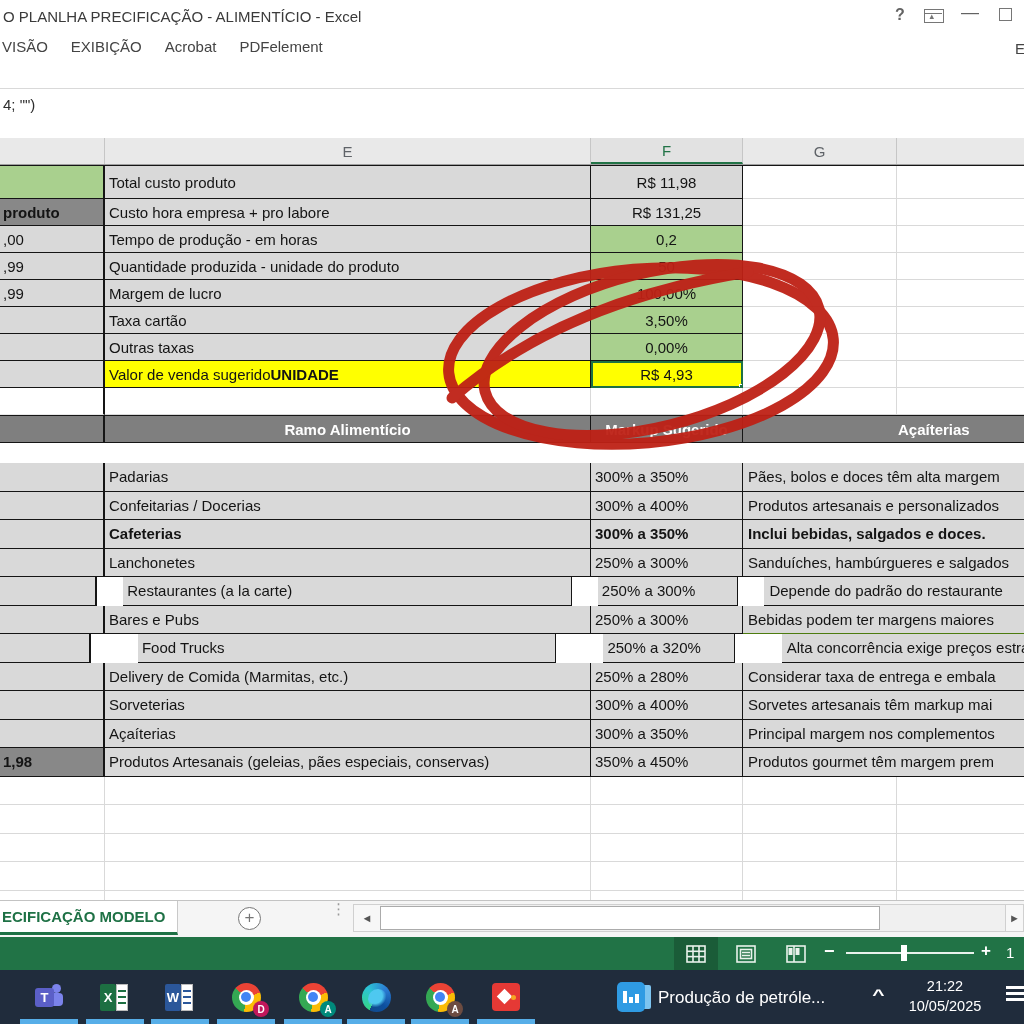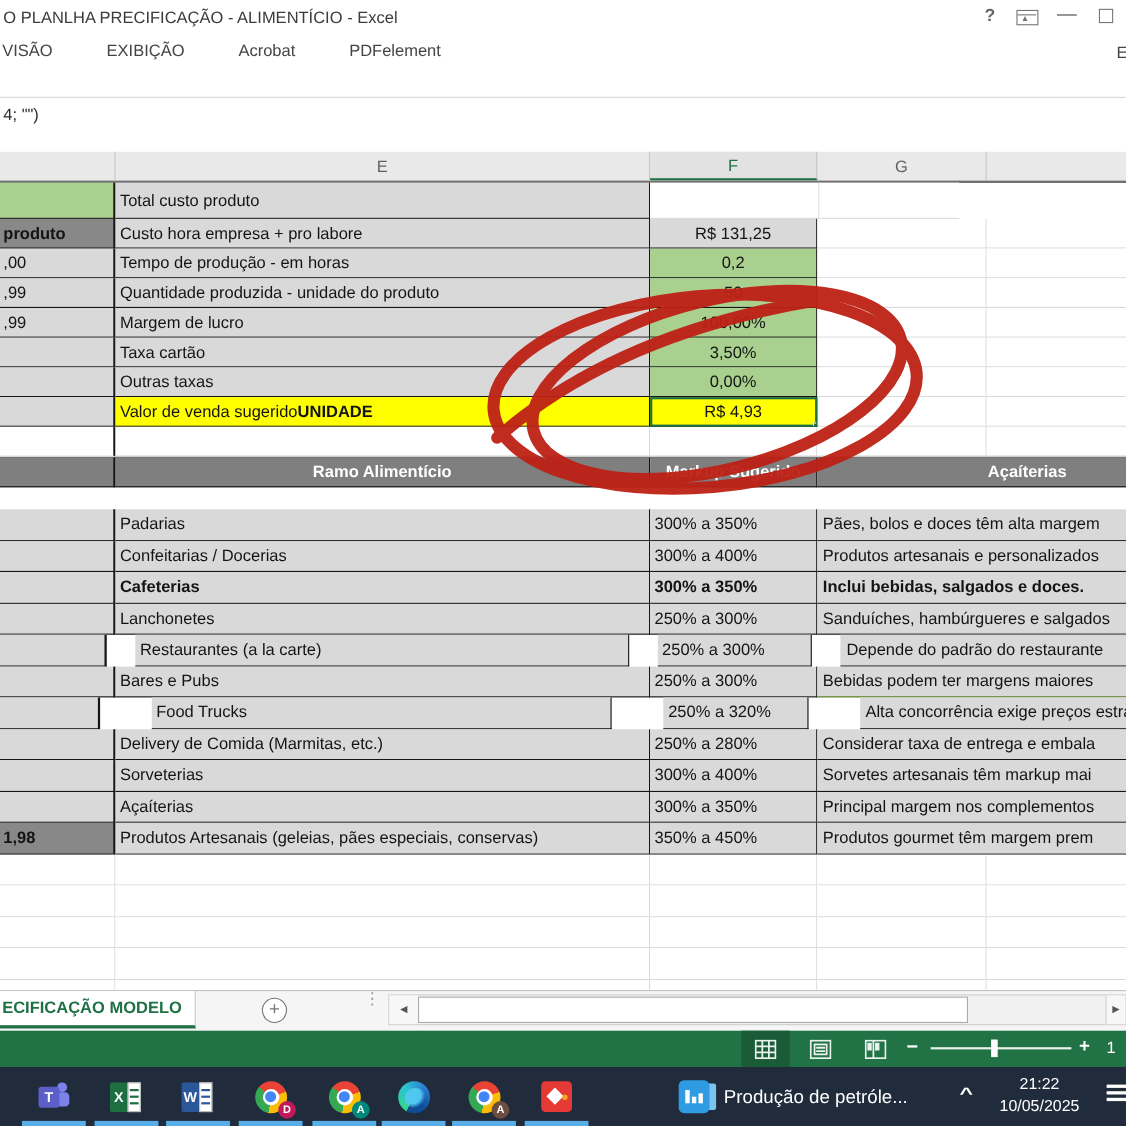--- a/index.html
+++ b/index.html
@@ -13,21 +13,21 @@
   .winctl { position:absolute; top:6px; color:#636363; font-size:15px; text-align:center; cursor:default; }
   #help-btn { left:895px; font-weight:bold; font-size:16px; }
   #ribbonopt-btn { left:924px; top:9px; width:20px; height:14px; border:1.6px solid #767676; }
   #ribbonopt-btn::before { content:""; position:absolute; left:0; top:2.5px; width:16.8px; height:0; border-top:1.6px solid #767676; }
   #ribbonopt-btn::after { content:"▴"; position:absolute; left:4.5px; top:1px; font-size:9px; color:#767676; }
   #min-btn { left:961px; top:2px; font-size:18px; }
   #restore-btn { left:999px; top:8px; width:13px; height:13px; border:1.6px solid #767676; background:#fff; }
   #restore-btn::before { content:""; position:absolute; left:3px; top:-6px; width:13px; height:13px; border:1.6px solid #767676; background:#fff; z-index:-1; }
 
   
-  #ribbon-tabs { position:absolute; left:2px; top:38px; display:flex; gap:49px; }
+  #ribbon-tabs { position:absolute; left:2px; top:38px; display:flex; gap:23px; }
   .ribbon-tab { font-size:15px; color:#444; white-space:nowrap; cursor:default; }
   #signin-partial { position:absolute; left:1015px; top:40px; font-size:15px; color:#444; }
   #ribbon-sep { position:absolute; left:0; top:88px; width:1024px; height:1px; background:#d9d9d9; }
 
   
   #formula-text { position:absolute; left:3px; top:96px; font-size:15px; color:#2e2e2e; font-family:"Liberation Sans",sans-serif; }
 
   
   #col-headers { position:absolute; left:0; top:138px; width:1024px; height:27px; display:flex; background:#E9E9E9; border-bottom:1px solid #9f9f9f; }
   .colhdr { height:100%; display:flex; align-items:center; justify-content:center; font-size:15px; color:#5f6368; border-right:1px solid #c6c6c6; }
@@ -151,20 +151,21 @@
     <div class="colhdr" style="width:154px">G</div>
     <div class="colhdr" style="width:127px; border-right:none"></div>
   </div>
 
   <div id="grid">
       <div class="row" style="height: 34px; border-top: 1px solid rgb(21, 21, 21);">
         <div class="cell c-left bg-green"></div>
         <div class="cell c-label bg-gray">
           <span>Total custo produto</span>
         </div>
+        <div class="cell c-value bg-gray">R$ 11,98</div>
         <div class="cell c-gfill"></div>
         <div class="cell c-hfill"></div>
       </div>
       <div class="row" style="height: 27px;">
         <div class="cell c-left bg-dark">produto</div>
         <div class="cell c-label bg-gray">
           <span>Custo hora empresa + pro labore</span>
         </div>
         <div class="cell c-value bg-gray">R$ 131,25</div>
         <div class="cell c-gfill"></div>

